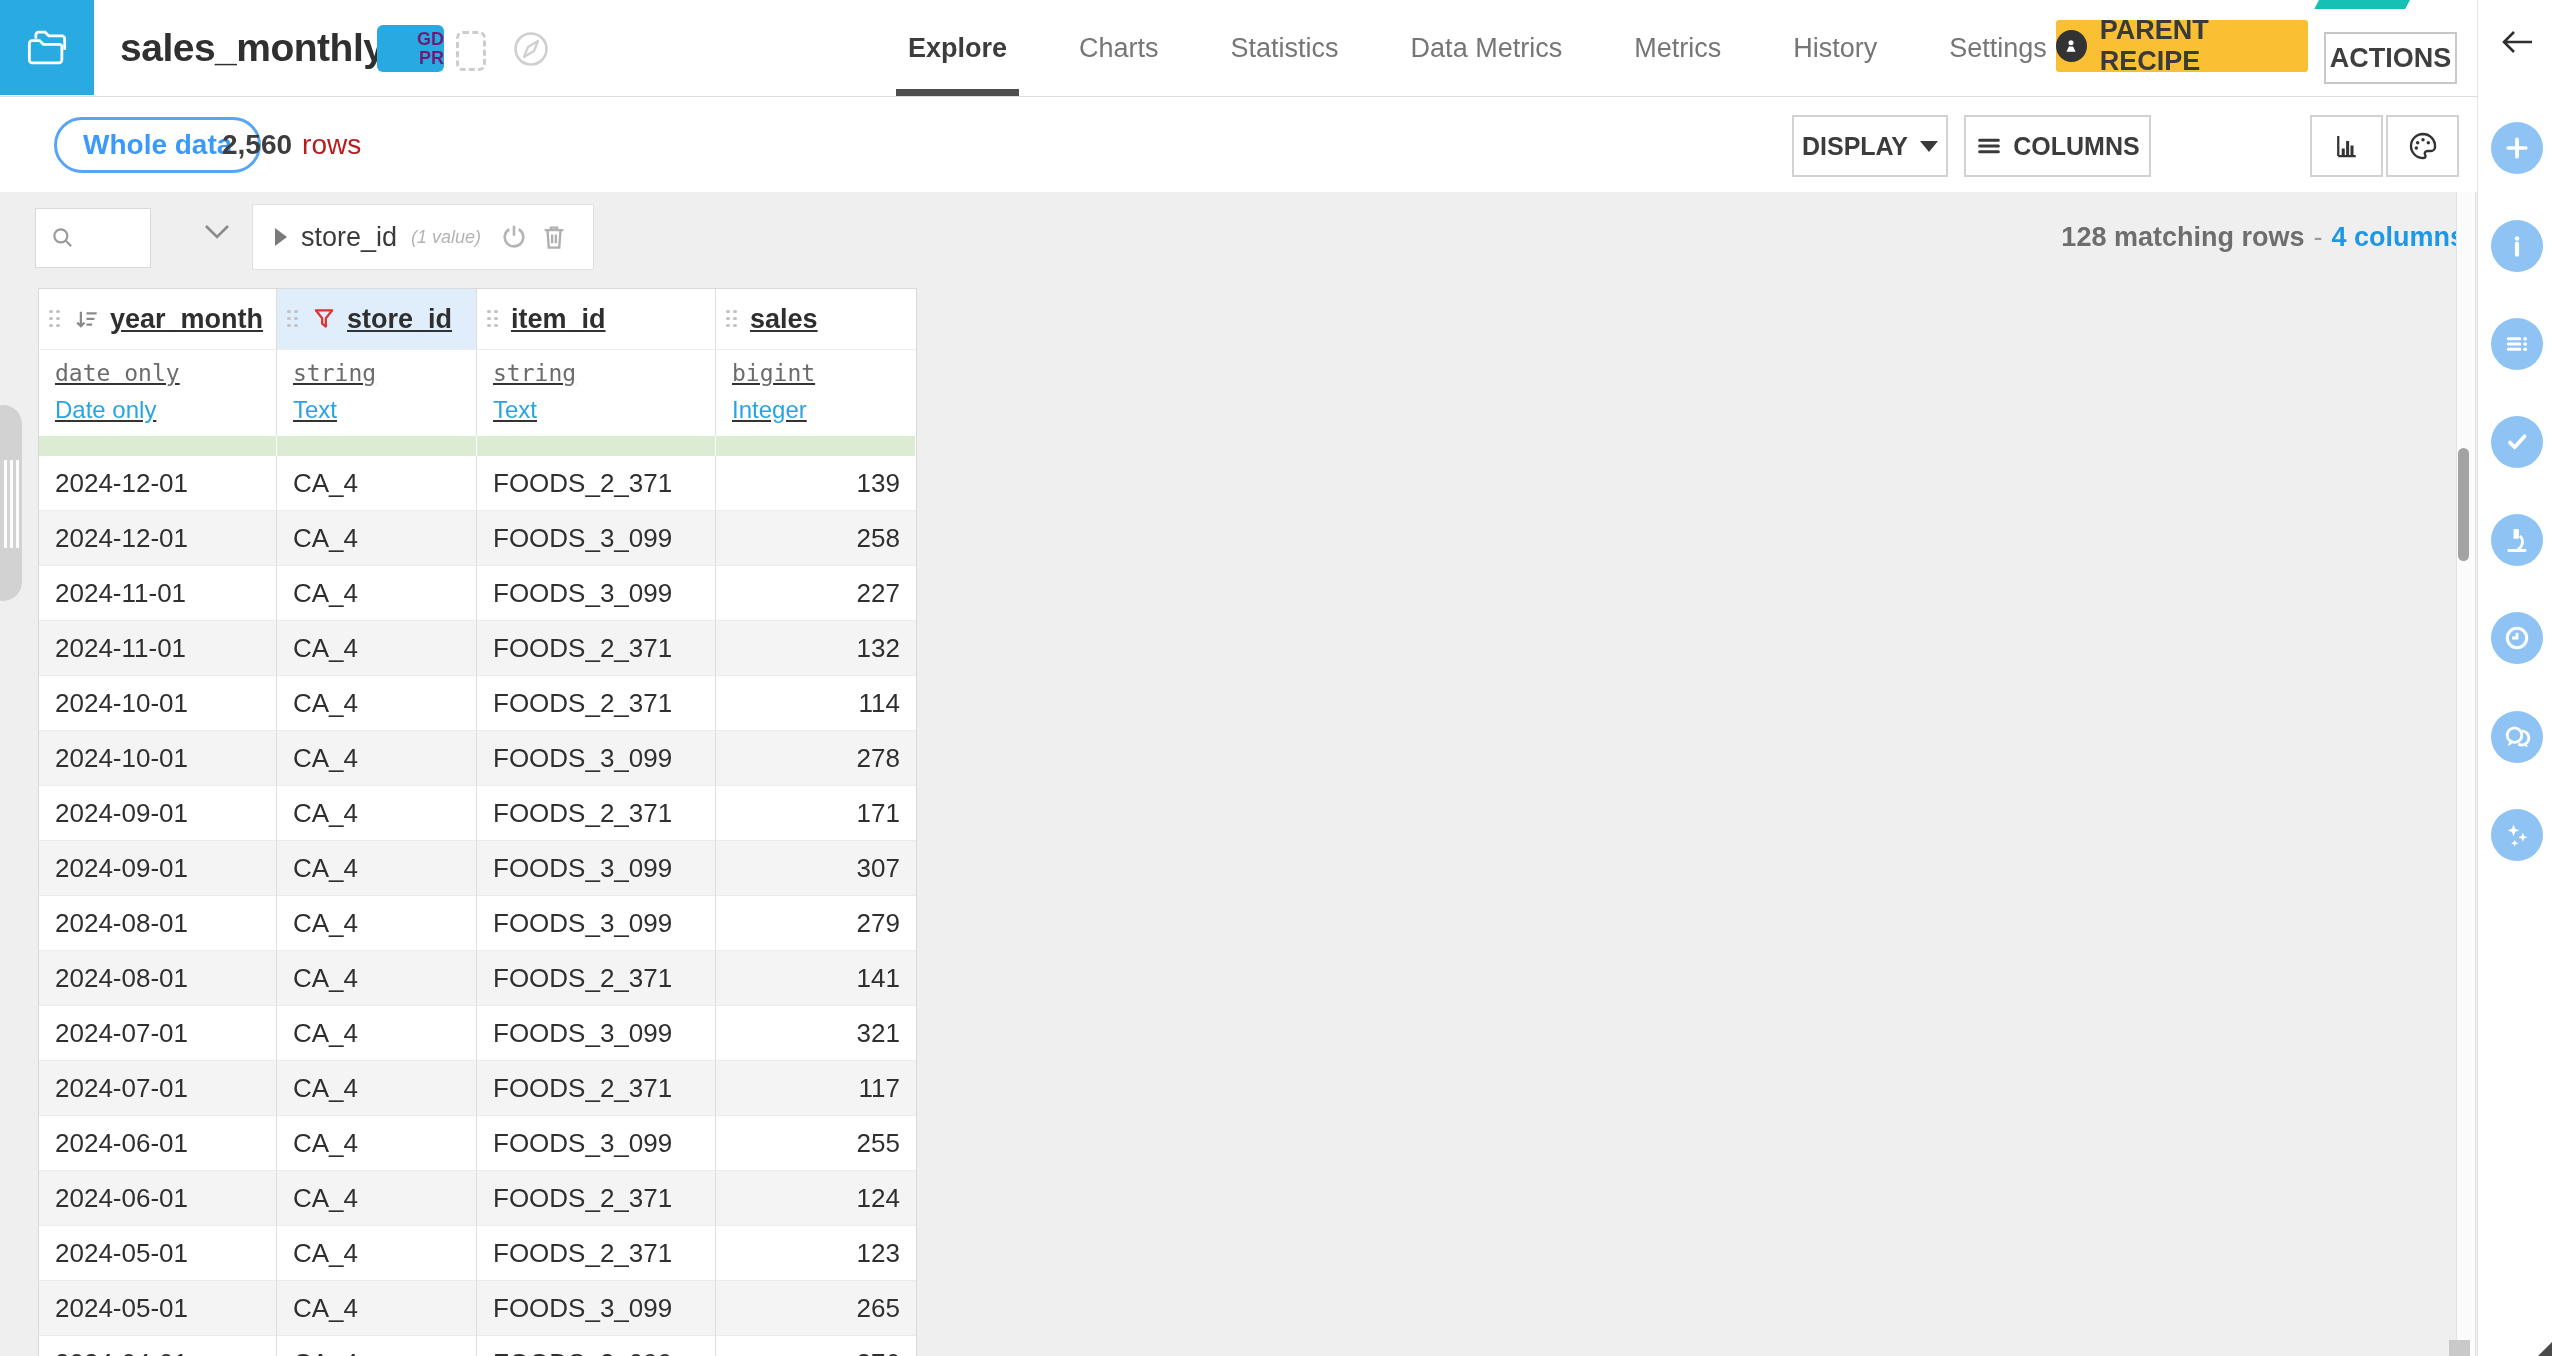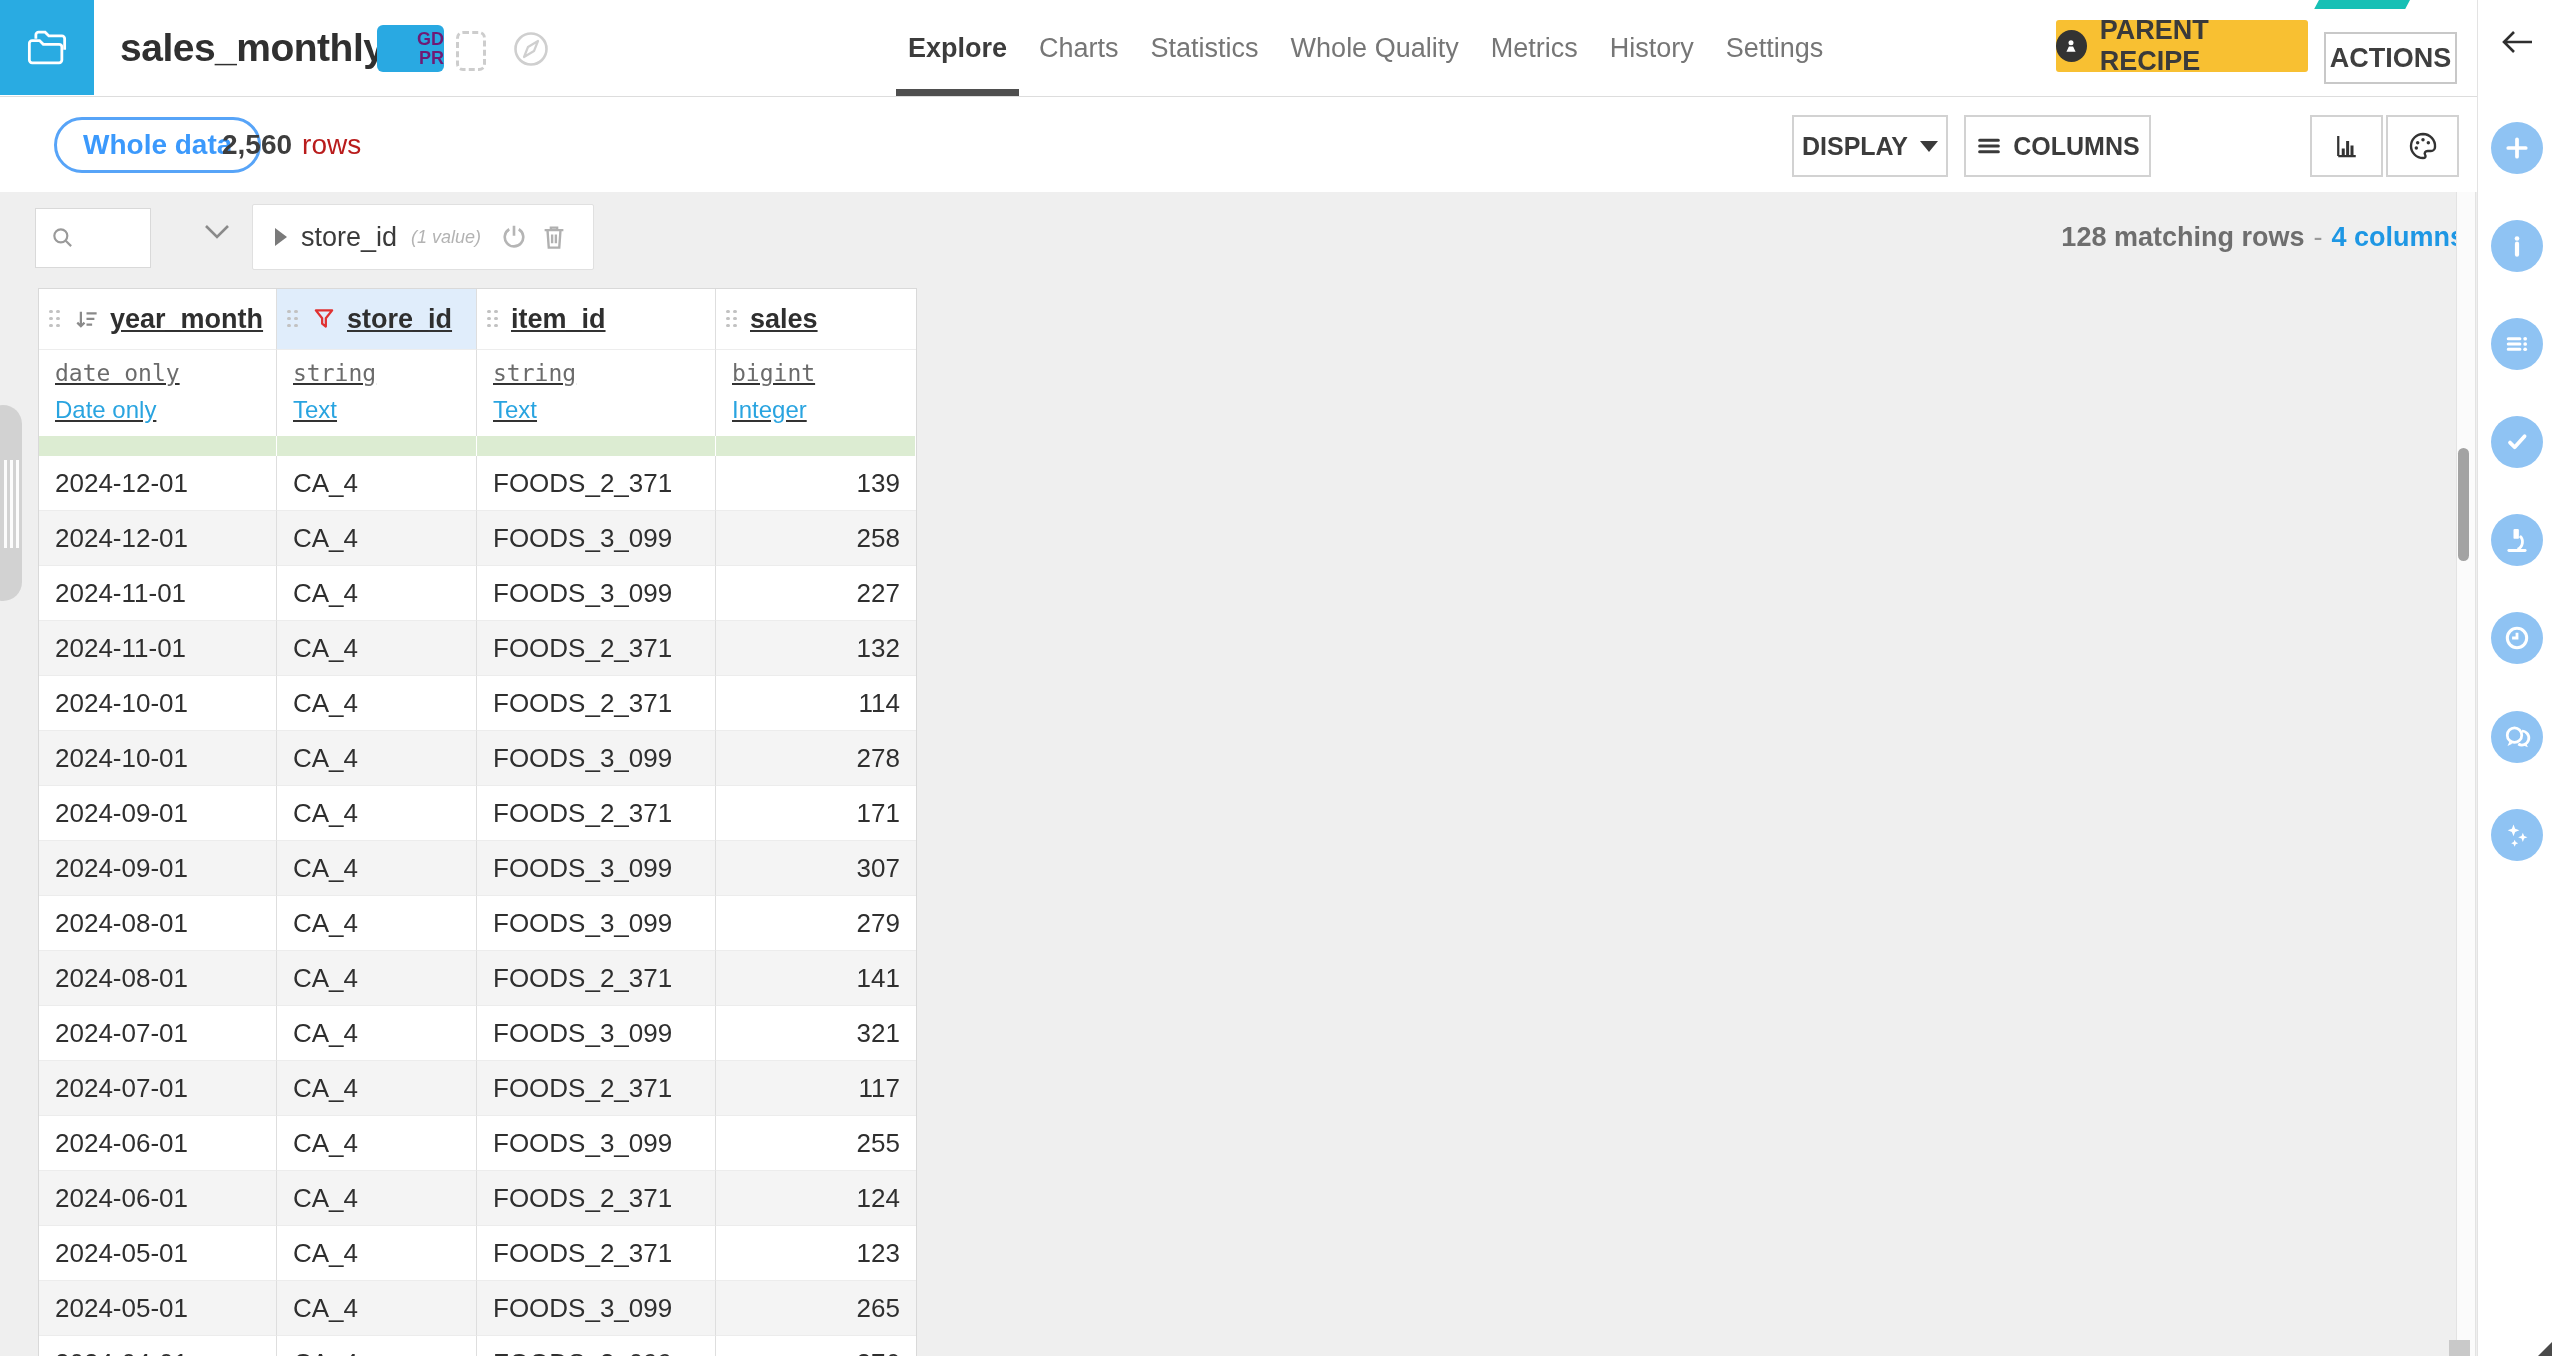--- a/index.html
+++ b/index.html
@@ -8,21 +8,21 @@
   svg{display:block;}
 
   
   .header{position:absolute;left:0;top:0;width:2477px;height:96px;background:#fff;border-bottom:1px solid #ddd;}
   .ds-icon{position:absolute;left:0;top:0;width:94px;height:95px;background:#29abe2;display:flex;align-items:center;justify-content:center;}
   .title{position:absolute;left:120px;top:0;height:96px;display:flex;align-items:center;font-size:39px;font-weight:bold;color:#303030;letter-spacing:-.5px;}
   .gdpr{position:absolute;left:377px;top:25px;width:67px;height:47px;border-radius:6px;background:#29a9e2;color:#701a75;
         display:flex;flex-direction:column;align-items:flex-end;justify-content:center;font-weight:bold;font-size:18px;line-height:19px;}
   .doc-dashed{position:absolute;left:456px;top:31px;width:24px;height:34px;border:3px dashed #cdcdcd;border-radius:7px;}
   .compass{position:absolute;left:512px;top:30px;}
-  .tabs{position:absolute;left:908px;top:0;height:96px;display:flex;gap:32px;align-items:center;}
+  .tabs{position:absolute;left:908px;top:0;height:96px;display:flex;gap:72px;align-items:center;}
   .tab{position:relative;height:96px;display:flex;align-items:center;font-size:27px;color:#767676;cursor:pointer;white-space:nowrap;}
   .tab.active{color:#3c3c3c;font-weight:bold;}
   .tab.active::after{content:"";position:absolute;left:-12px;right:-12px;bottom:0;height:7px;background:#4f4f4f;}
   .teal-bar{position:absolute;left:2319px;top:0;width:91px;height:9px;background:#17c0b5;transform:skewX(-28deg);transform-origin:top left;}
   .parent-recipe{position:absolute;left:2056px;top:20px;width:252px;height:52px;background:#f8c032;border-radius:3px;
         display:flex;align-items:center;justify-content:center;gap:13px;font-size:27px;font-weight:bold;color:#3a3a3a;cursor:pointer;}
   .pr-circle{width:32px;height:32px;border-radius:50%;background:#333;display:flex;align-items:center;justify-content:center;}
   .actions-btn{position:absolute;left:2324px;top:32px;width:129px;height:48px;background:#fff;border:2px solid #c8c8c8;
         display:flex;align-items:center;justify-content:center;font-size:27px;font-weight:bold;color:#3f3f3f;cursor:pointer;}
 
@@ -116,21 +116,21 @@
     <div class="doc-dashed"></div>
     <svg class="compass" width="38" height="38" viewBox="0 0 38 38">
       <circle cx="19" cy="19" r="15.5" fill="none" stroke="#cfcfcf" stroke-width="2.6"></circle>
       <polygon points="26,11 22,21 12,27 16,17" fill="none" stroke="#cfcfcf" stroke-width="2.2" stroke-linejoin="round"></polygon>
     </svg>
 
     <div class="tabs">
       <div class="tab active">Explore</div>
       <div class="tab">Charts</div>
       <div class="tab">Statistics</div>
-      <div class="tab">Whole Quality</div>
+      <div class="tab">Data Metrics</div>
       <div class="tab">Metrics</div>
       <div class="tab">History</div>
       <div class="tab">Settings</div>
     </div>
 
     <div class="teal-bar"></div>
 
     <div class="parent-recipe">
       <span class="pr-circle">
         <svg width="20" height="20" viewBox="0 0 24 24">

